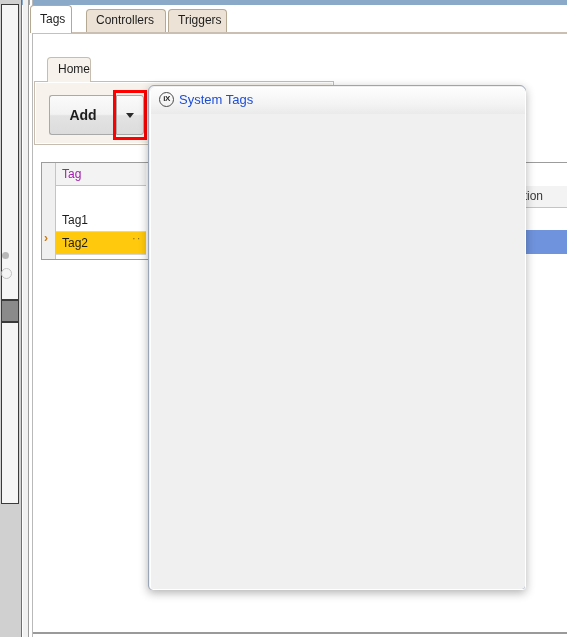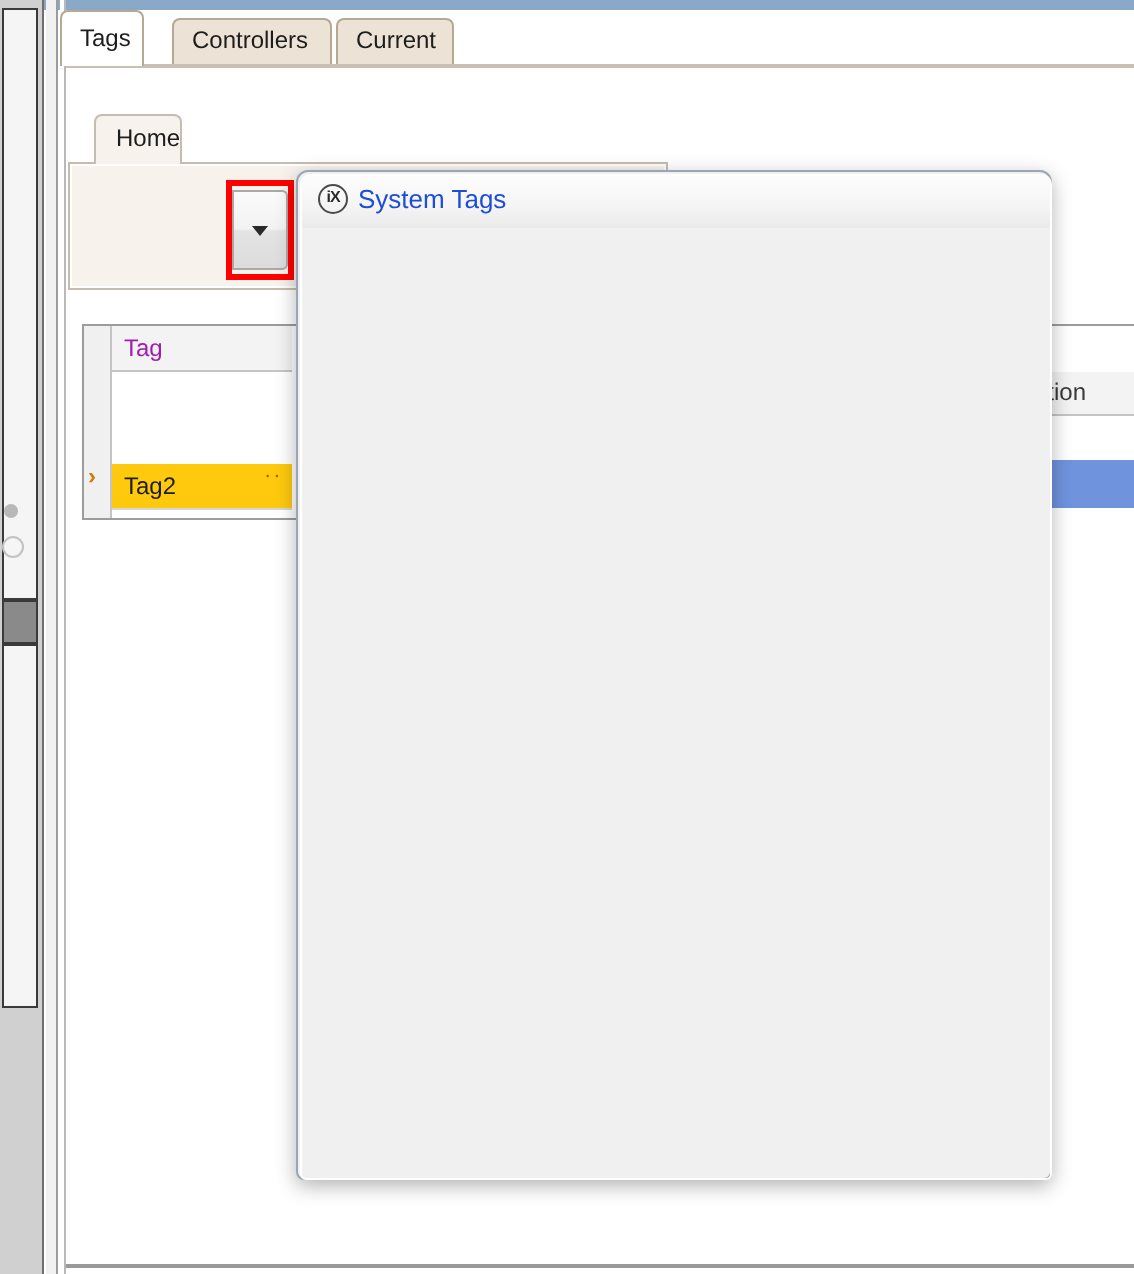--- a/index.html
+++ b/index.html
@@ -623,39 +623,45 @@
   <div class="tabstrip"></div>
   <div class="tabstrip-underline"></div>
 
   <div class="tab active" style="left:30px; width:42px;">
     <span>Tags</span>
   </div>
   <div class="tab" style="left:86px; width:80px;">
     <span>Controllers</span>
   </div>
   <div class="tab" style="left:168px; width:59px;">
-    <span>Current</span>
+    <span>Triggers</span>
   </div>
 
   <div class="home-tab">
     <span>Home</span>
   </div>
   <div class="ribbon-panel"></div>
   <div class="ribbon-panel-inner"></div>
 
+  <div class="add-btn">
+    <span>Add</span>
+  </div>
   <div class="add-drop">
     <span class="caret"></span>
   </div>
   <div class="annot-rect"></div>
 
   <div class="grid-frame"></div>
   <div class="grid-selector-col"></div>
 
   <div class="grid-row hdr" style="top:163px; width:90px;">
     <span>Tag</span>
+  </div>
+  <div class="grid-row" style="top:209px; width:90px;">
+    <span>Tag1</span>
   </div>
   <div class="grid-row sel" style="top:232px; width:90px;">
     <span>Tag2</span>
   </div>
   <div class="row-arrow">›</div>
   <div class="cell-dots">··</div>
 
   <div class="grid-vscroll">
     <div class="thumb"></div>
   </div>

